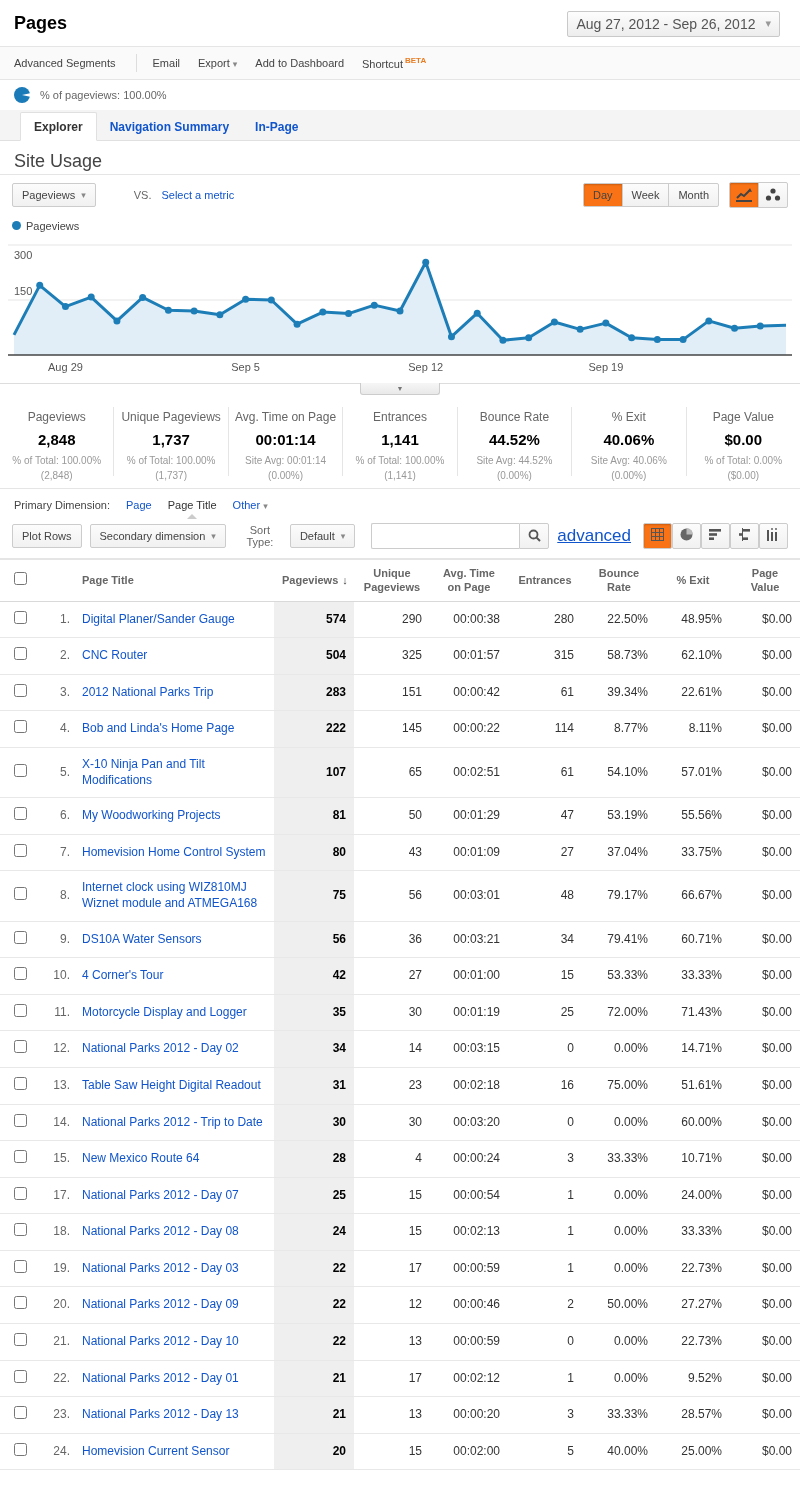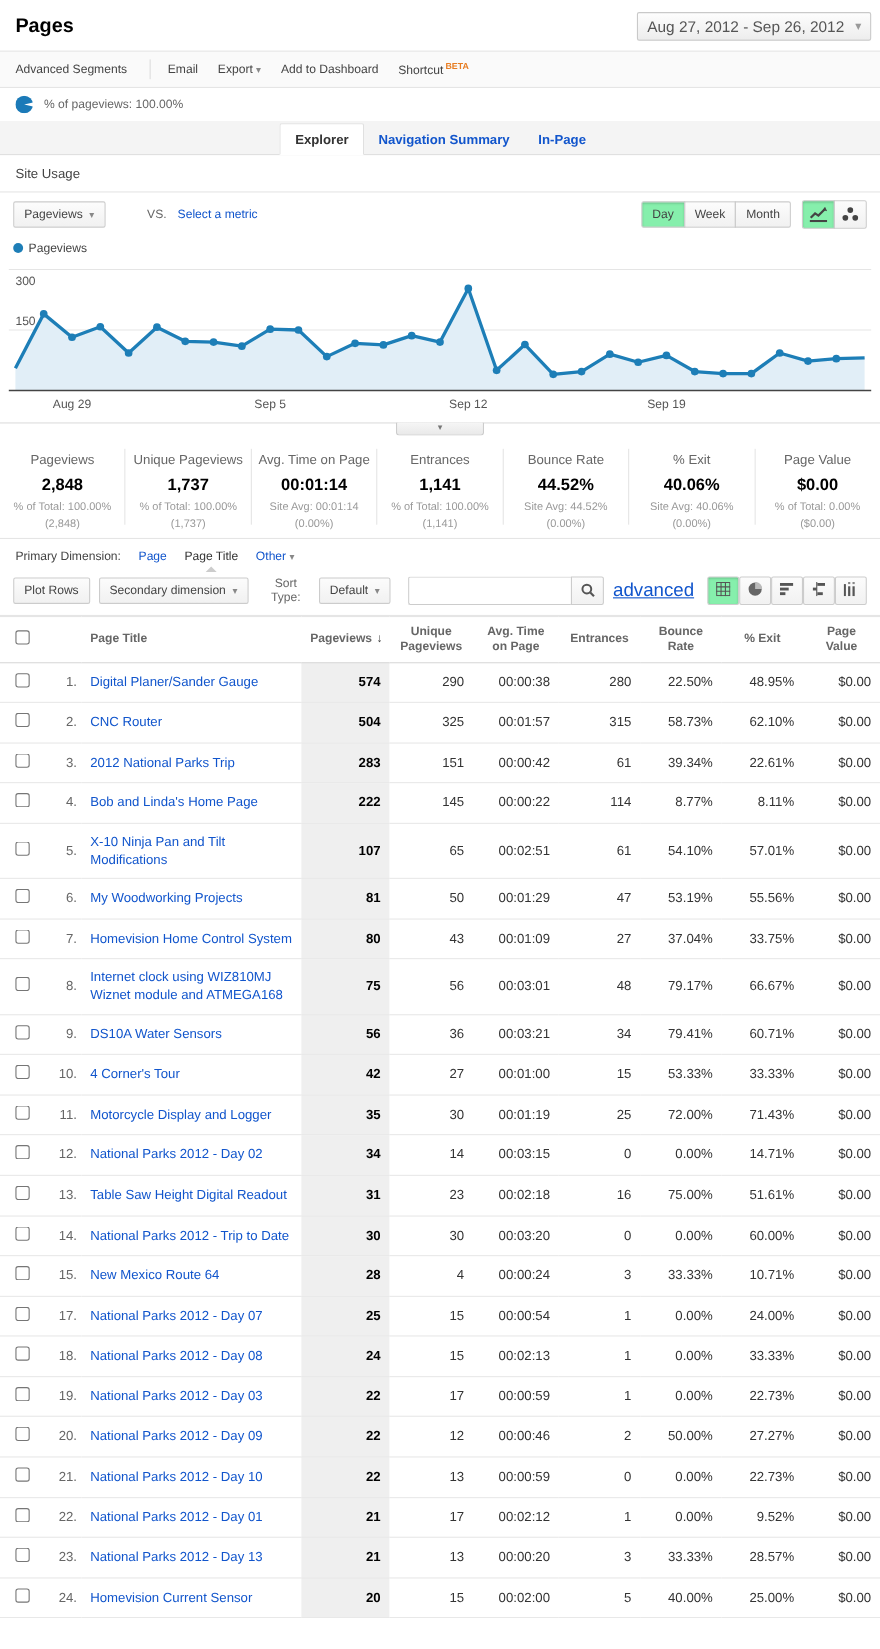--- a/index.html
+++ b/index.html
@@ -5,58 +5,58 @@
   * { margin:0; padding:0; box-sizing:border-box; }
   html,body { background:#fff; }
   body {
     width:800px; font-family:"Liberation Sans", sans-serif; color:#333;
     -webkit-font-smoothing:antialiased;
   }
   a { text-decoration:none; }
   .lnk { color:#1155cc; cursor:pointer; }
 
   
-  .page-header { display:flex; justify-content:space-between; align-items:center; padding:9px 8px 8px 14px; height:46px; }
+  .page-header { display:flex; justify-content:space-between; align-items:center; padding:9px 20px 8px 14px; height:46px; }
   .page-title { font-size:18px; font-weight:bold; color:#000; }
   .date-selector { border:1px solid #c9c9c9; border-radius:2px; background:linear-gradient(#fdfdfd,#ededed);
     padding:4px 8px; font-size:14px; color:#555; display:flex; align-items:center; gap:10px; cursor:pointer; }
   .date-selector .arr { color:#999; font-size:11px; }
 
   
   .action-bar { height:34px; border-top:1px solid #e5e5e5; border-bottom:1px solid #e5e5e5; background:#fafafa;
     display:flex; align-items:center; padding:0 14px; font-size:11px; color:#444; }
   .action-bar .item { margin-right:18px; cursor:pointer; }
   .action-bar .vdiv { width:1px; height:18px; background:#ddd; margin:0 16px 0 2px; }
   .action-bar .arr { color:#888; font-size:9px; margin-left:3px; }
   .beta { color:#e77d23; font-size:8px; vertical-align:super; margin-left:2px; font-weight:bold; }
 
   
   .segment-bar { height:30px; display:flex; align-items:center; gap:10px; padding:0 14px; font-size:11px; color:#666; background:#fff; }
 
   
-  .tabs { background:#f4f4f4; border-bottom:1px solid #e0e0e0; display:flex; align-items:flex-end; padding:6px 20px 0; height:31px;justify-content:center; }
+  .tabs { background:#f4f4f4; border-bottom:1px solid #e0e0e0; display:flex; align-items:flex-end; padding:6px 20px 0; height:31px; }
   .tab { font-size:12px; font-weight:bold; padding:7px 13px 6px; cursor:pointer; }
   .tab.inactive { color:#1155cc; }
   .tab.active { background:#fff; color:#333; border:1px solid #e0e0e0; border-bottom:1px solid #fff; margin-bottom:-1px; border-radius:2px 2px 0 0; cursor:default; }
 
-  .subtab-bar { padding:10px 14px; font-size:12px; color:#444; border-bottom:1px solid #e5e5e5; height:34px; }
+  .subtab-bar { padding:10px 14px; font-size:18px; color:#444; border-bottom:1px solid #e5e5e5; height:34px; }
 
   
   .chart-controls { display:flex; align-items:center; gap:10px; padding:7px 12px; height:40px; }
   .btn { display:inline-flex; align-items:center; gap:6px; border:1px solid #ccc; border-radius:2px;
     background:linear-gradient(#fcfcfc,#f1f1f1); padding:5px 9px; font-size:11px; color:#444; cursor:pointer; white-space:nowrap; }
   .btn .arr { color:#888; font-size:9px; }
   .vs-label { font-size:11px; color:#666;margin-left:28px; }
   .link-sm { font-size:11px; }
   .spacer { flex:1; }
   .seg-group { display:flex; }
   .seg-group .btn { border-radius:0; margin-left:-1px; }
   .seg-group .btn:first-child { border-radius:2px 0 0 2px; margin-left:0; }
   .seg-group .btn:last-child { border-radius:0 2px 2px 0; }
-  .btn.pressed { background:#86efac; box-shadow:inset 0 1px 2px rgba(0,0,0,.2); }
+  .btn.pressed { background:#f97316; box-shadow:inset 0 1px 2px rgba(0,0,0,.2); }
   .icon-btn { padding:4px 6px; height:26px; }
 
   
   .chart-legend { padding:3px 12px 0; font-size:11px; color:#444; height:18px; display:flex; align-items:center; gap:5px; }
   .legend-dot { width:9px; height:9px; border-radius:50%; display:inline-block; }
   .chart-wrap { position:relative; }
   .chart-collapse { height:14px; border-top:1px solid #ddd; position:relative; }
   .collapse-btn { position:absolute; left:50%; margin-left:-40px; top:-1px; width:80px; height:12px;
     background:linear-gradient(#f6f6f6,#e9e9e9); border:1px solid #ccc; border-top:none; border-radius:0 0 3px 3px;
     font-size:7px; color:#777; text-align:center; line-height:11px; cursor:pointer; }

